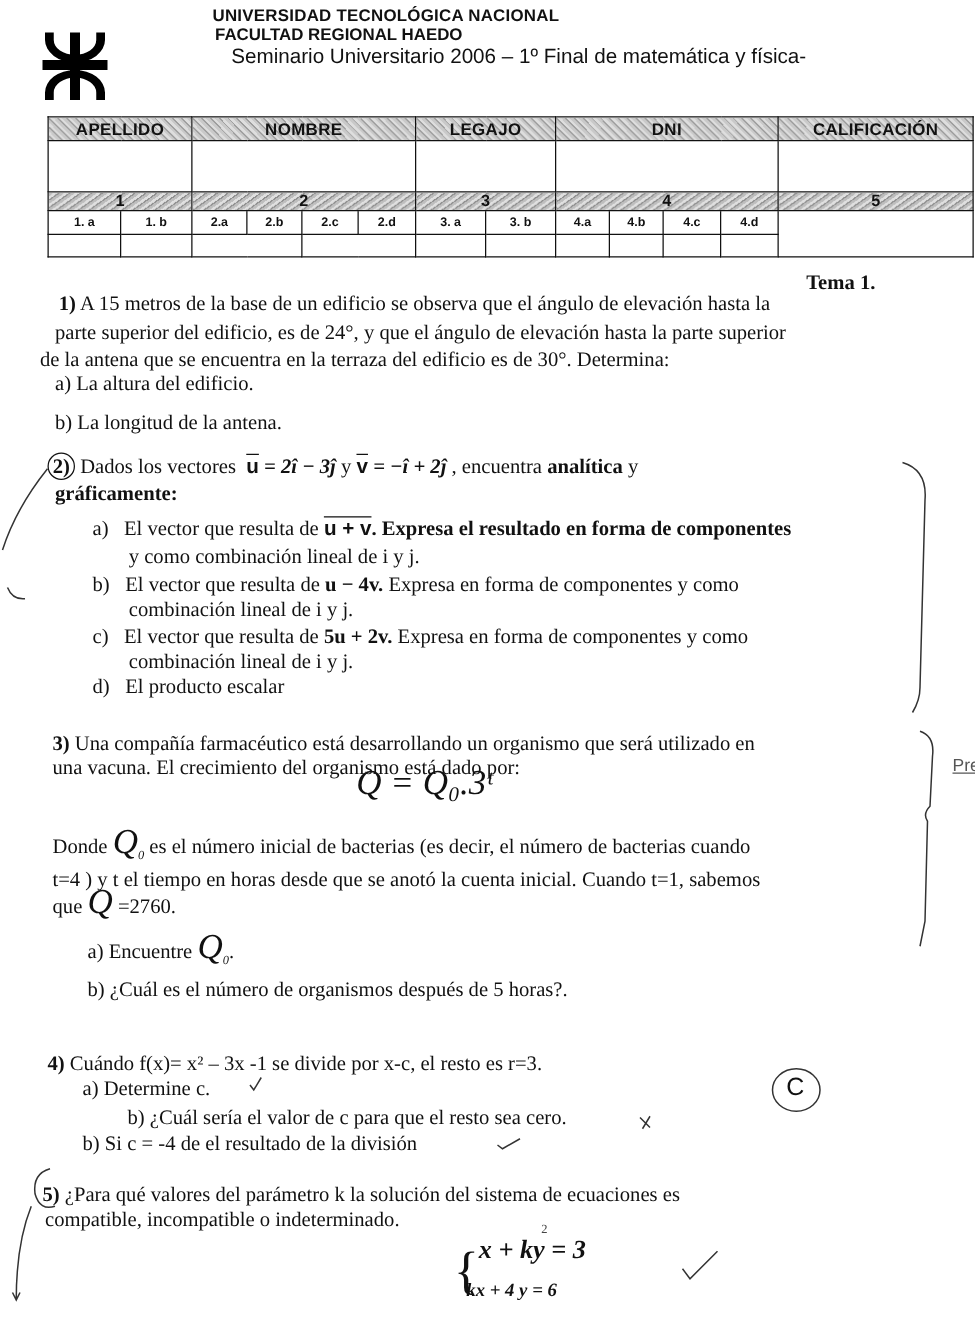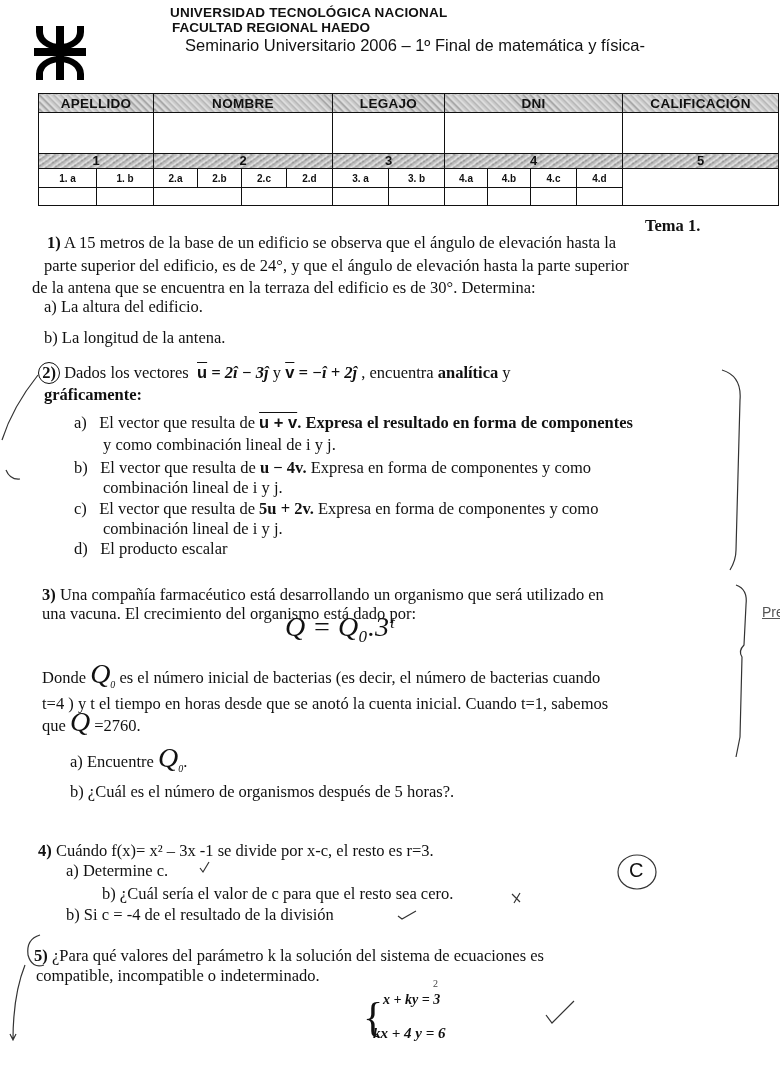--- a/index.html
+++ b/index.html
@@ -198,21 +198,21 @@
   <div class="p" style="left:66px; top:905px;">b) Si c = -4 de el resultado de la división</div>
 </div>
 
 <div class="body">
   <div class="p" style="left:34px; top:946px;">
     <span class="b">5)</span>
     <span>¿Para qué valores del parámetro k la solución del sistema de ecuaciones es</span>
   </div>
   <div class="p" style="left:36px; top:966px;">compatible, incompatible o indeterminado.</div>
   <div class="p" style="left:363px; top:987px; font-size:42px; line-height:60px; font-weight:lighter;">{</div>
-  <div class="p math" style="left:383px; top:990px; font-size:14px;">x + ky = 3</div>
+  <div class="p math" style="left:383px; top:990px; font-size:21px;">x + ky = 3</div>
   <div class="p math" style="left:373px; top:1024px; font-size:15px;">kx + 4 y = 6</div>
   <div class="p" style="left:433px; top:974px; font-size:10px; color:#444;">2</div>
 </div>
 
 <svg class="abs" style="left:0; top:0;" width="780" height="1066">
 
   <path class="pen" d="M38 375 C 22 395, 10 415, 2 440"></path>
   <path class="pen" d="M6 470 q 4 10 14 9"></path>
 
   <path class="pen" d="M722 370 q 20 6 18 30 l -4 150 q 0 10 -6 20"></path>

